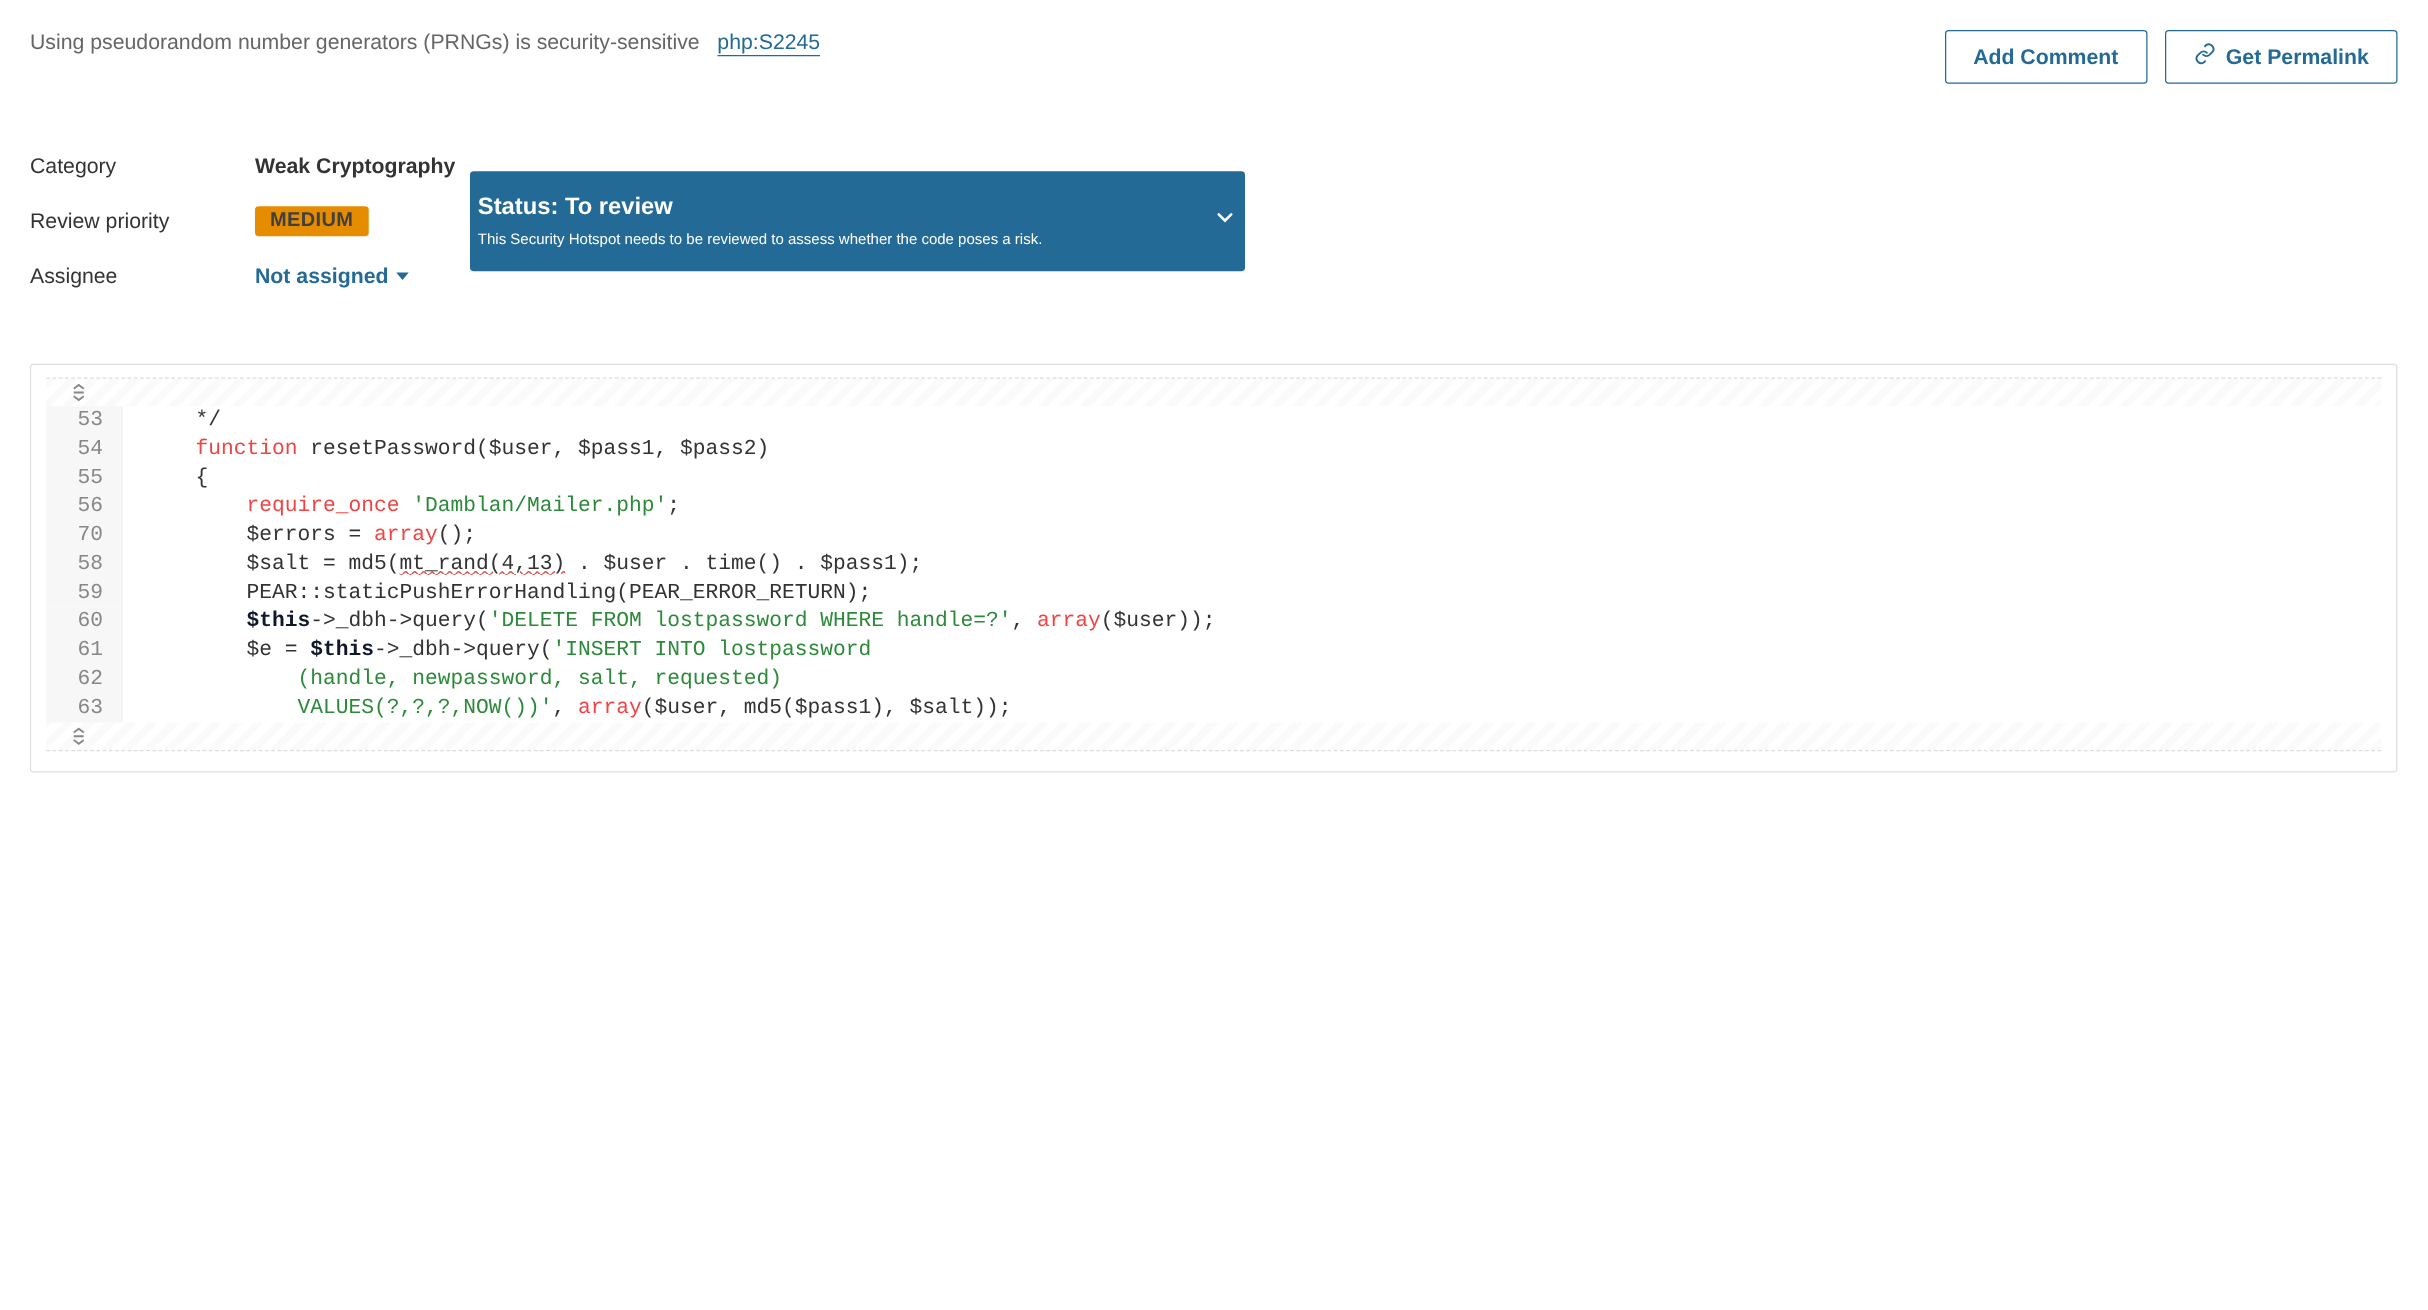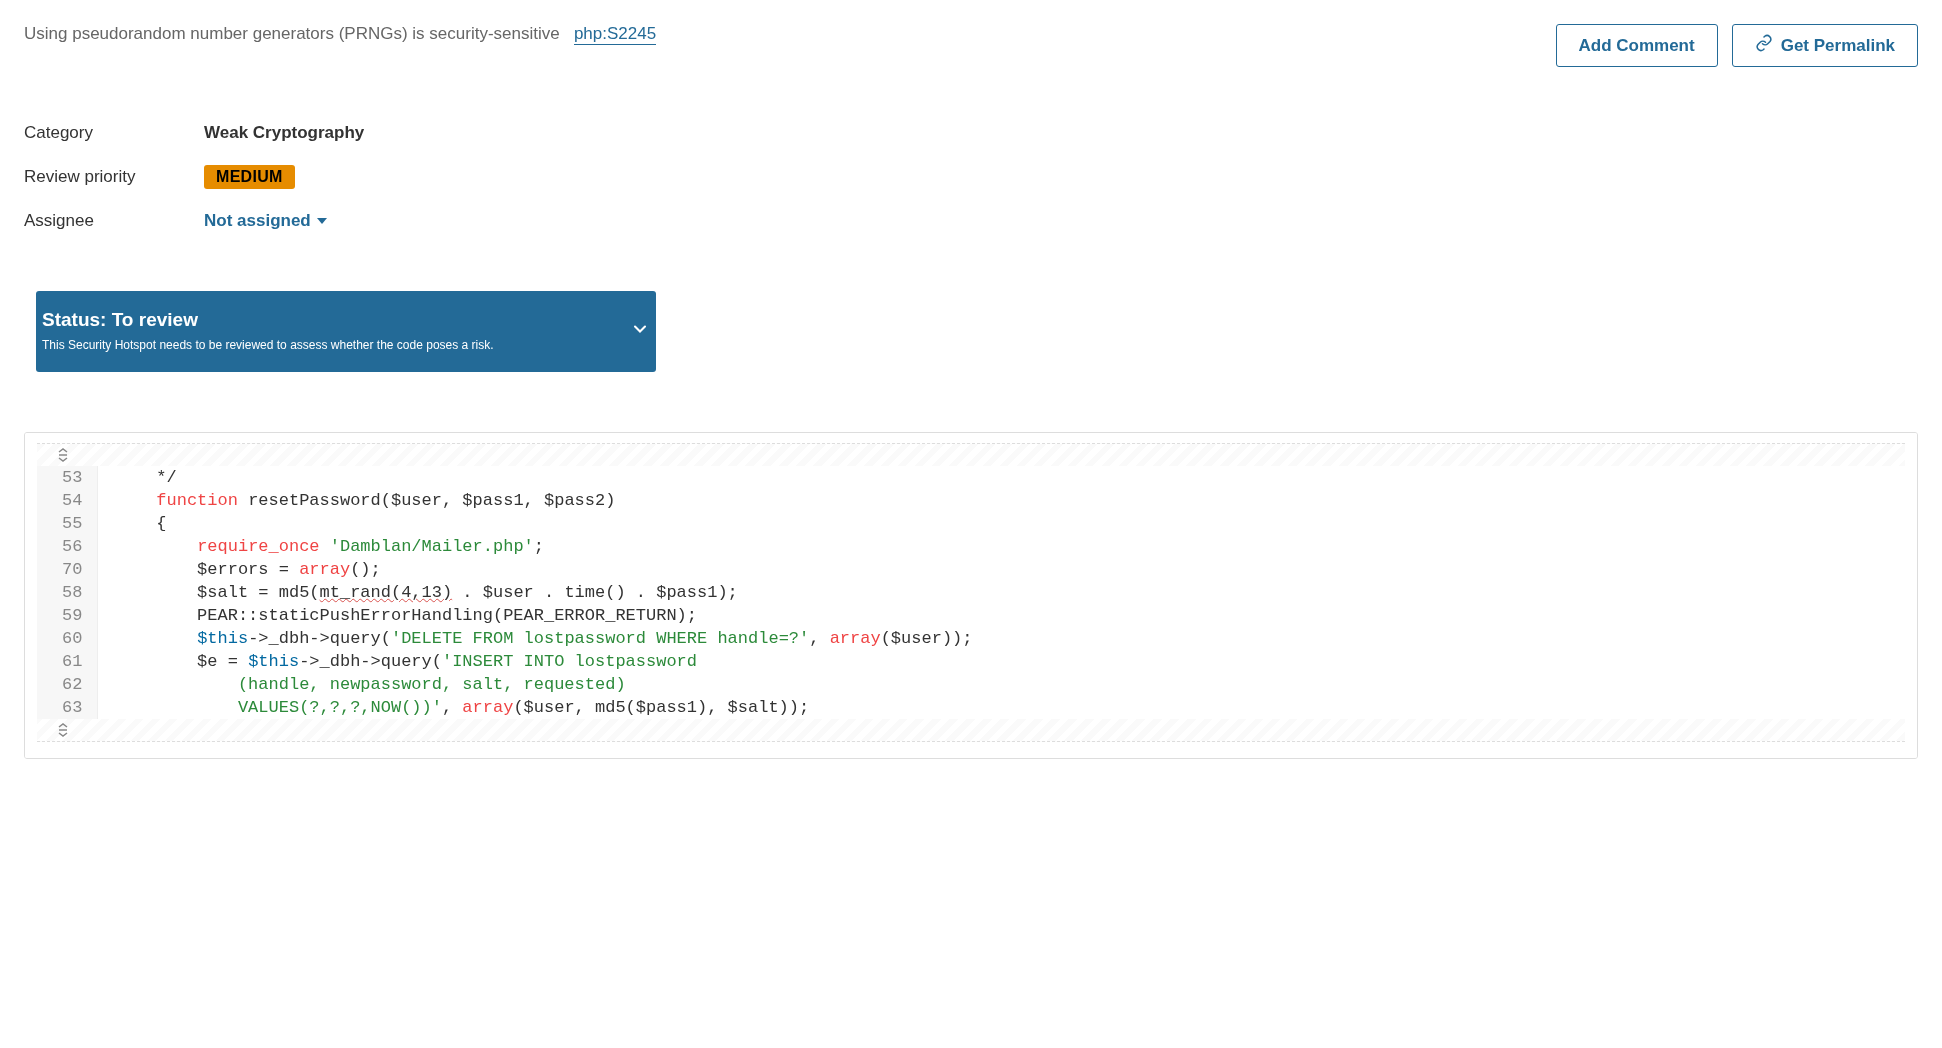--- a/index.html
+++ b/index.html
@@ -46,37 +46,35 @@
     font-weight: 600;
     border-radius: 3px;
     cursor: pointer;
     display: inline-flex;
     align-items: center;
     gap: 8px;
   }
   .btn svg { stroke: #236a97; }
   .meta-row {
     display: flex;
-    align-items: flex-start;
+    align-items: center;
     margin-top: 56px;
-    gap: 60px;
-    flex-direction: column;
   }
   .meta-table {
     display: grid;
     grid-template-columns: 180px auto;
     row-gap: 22px;
     font-size: 17px;
     align-items: center;
   }
   .meta-label { color: #333; }
   .meta-value-bold { font-weight: 700; color: #333; }
   .badge-medium {
     background: #e68c00;
-    color: #000000;
+    color: #404040;
     font-weight: 700;
     padding: 3px 12px;
     border-radius: 3px;
     font-size: 16px;
     display: inline-block;
     letter-spacing: .3px;
   }
   .assignee-link {
     color: #236a97;
     font-weight: 600;
@@ -160,21 +158,21 @@
     text-align: right;
     padding-right: 14px !important;
     color: #888;
     background: #f7f7f7;
     border-right: 1px solid #eee;
     user-select: none;
   }
   .cl { padding-left: 18px !important; white-space: pre; }
   .kw   { color: #ef4444; font-weight: 400; }
   .str  { color: #2c8a3a; }
-  .this { color: #0369a1; font-weight: 400; }
+  .this { color: #0f172a; font-weight: 700; }
   .hl   {
     text-decoration: underline wavy #d9534f;
     text-decoration-thickness: 1px;
   }
 </style>
 </head>
 <body>
 
 <div class="header-row">
   <div>

